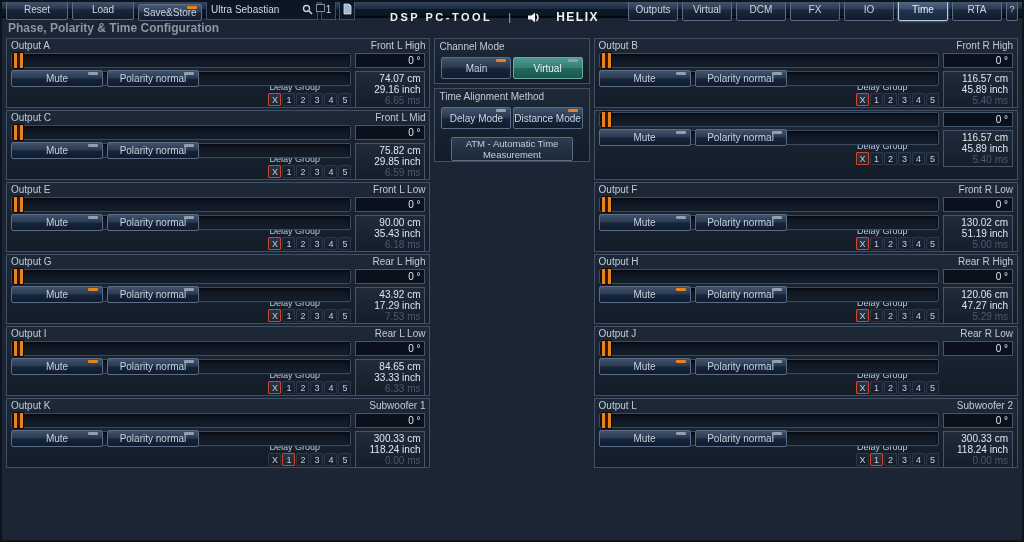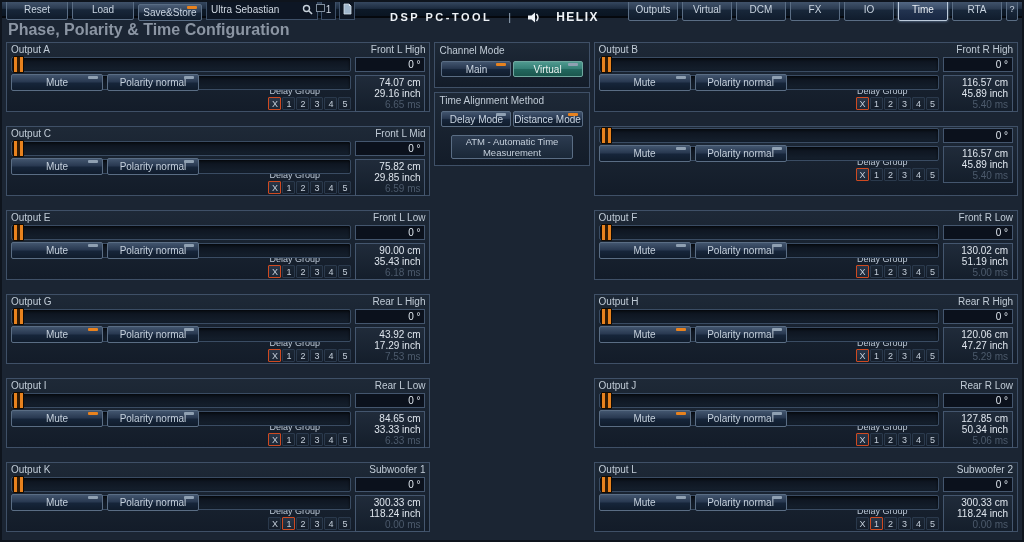--- a/index.html
+++ b/index.html
@@ -36,23 +36,23 @@
   .logo-helix { font-size:12px; font-weight:bold; letter-spacing:1.5px; }
   .nav { margin-left:auto; display:flex; gap:4px; align-items:center; }
   .nav-btn { width:50px; height:23px; }
   .nav-btn.active { border-color:#bccbdc; color:#eaf0f6;
     background:linear-gradient(180deg,#5d7390 0%,#3a4d68 46%,#223350 54%,#182742 100%);
     box-shadow:0 0 3px #7e97b5; }
   .help-btn { width:12px; height:23px; font-size:9px; padding:0; }
 
   
   .content { padding:2px 4px 0 4px; }
-  .page-title { font-size:16px; font-weight:bold; color:#8b95a3; margin:1px 0 3px 2px; }
+  .page-title { font-size:12px; font-weight:bold; color:#8b95a3; margin:1px 0 3px 2px; }
   .cols { display:flex; gap:4px; align-items:flex-start; }
-  .col { display:flex; flex-direction:column; gap:14px; }
+  .col { display:flex; flex-direction:column; gap:2px; }
   .col.side { width:427px; }
   .col.mid { width:156px; gap:4px; }
 
   
   .output-panel { height:70px; border:1px solid #3f5067; padding:1px 4px 2px 4px;
     background:linear-gradient(180deg,#1e2937 0%,#131c29 100%); }
   .panel-head { display:flex; justify-content:space-between; height:13px;
     font-size:10px; color:#c0cbd6; }
   .p-body { display:flex; }
   .p-left { flex:1; display:flex; flex-direction:column; min-width:0; }
@@ -84,21 +84,21 @@
     background:linear-gradient(180deg,#202b3a,#141e2b);
     font-size:10px; display:flex; flex-direction:column; justify-content:space-between; }
   .m-cm, .m-inch { color:#dfe6ee; }
   .m-ms { color:#4c5a6c; }
 
   
   .mid-panel { border:1px solid #3f5067; padding:2px 4px 6px 4px;
     background:linear-gradient(180deg,#1e2937 0%,#131c29 100%); }
   .mid-title { font-size:10px; color:#c0cbd6; height:14px; }
   .mid-btn-row { display:flex; justify-content:space-between; padding:2px 2px 0 2px; }
-  .mode-btn { position:relative; width:70px; height:16px; border:1px solid #5a6d84; border-radius:2px;
+  .mode-btn { position:relative; width:70px; height:22px; border:1px solid #5a6d84; border-radius:2px;
     color:#c9d4e0; font-size:10px; font-family:inherit;
     background:linear-gradient(180deg,#42556e 0%,#283850 46%,#16253a 54%,#101c2c 100%); }
   .mode-btn.virtual { border-color:#6fa89f; color:#eaf2f0;
     background:linear-gradient(180deg,#4f998f 0%,#357f76 48%,#23685f 52%,#1b574e 100%); }
   .atm-btn { display:block; margin:8px auto 0 auto; width:122px; height:24px;
     border:1px solid #5a6d84; border-radius:2px; color:#c5d0dc; font-size:9.5px; font-family:inherit;
     background:linear-gradient(180deg,#2c3b50,#1a2838); }
 </style>
 </head>
 <body>
@@ -664,25 +664,20 @@
               <button class="dg-opt">2</button>
               <button class="dg-opt">3</button>
               <button class="dg-opt">4</button>
               <button class="dg-opt">5</button>
             </div>
           </div>
         </div>
       </div>
       <div class="p-right">
         <div class="phase-box">0 °</div>
-        <div class="meas-box">
-          <div class="m-cm">127.85 cm</div>
-          <div class="m-inch">50.34 inch</div>
-          <div class="m-ms">5.06 ms</div>
-        </div>
       </div>
     </div>
   </div>
           <div class="output-panel">
     <div class="panel-head">
       <span>Output L</span>
       <span>Subwoofer 2</span>
     </div>
     <div class="p-body">
       <div class="p-left">

